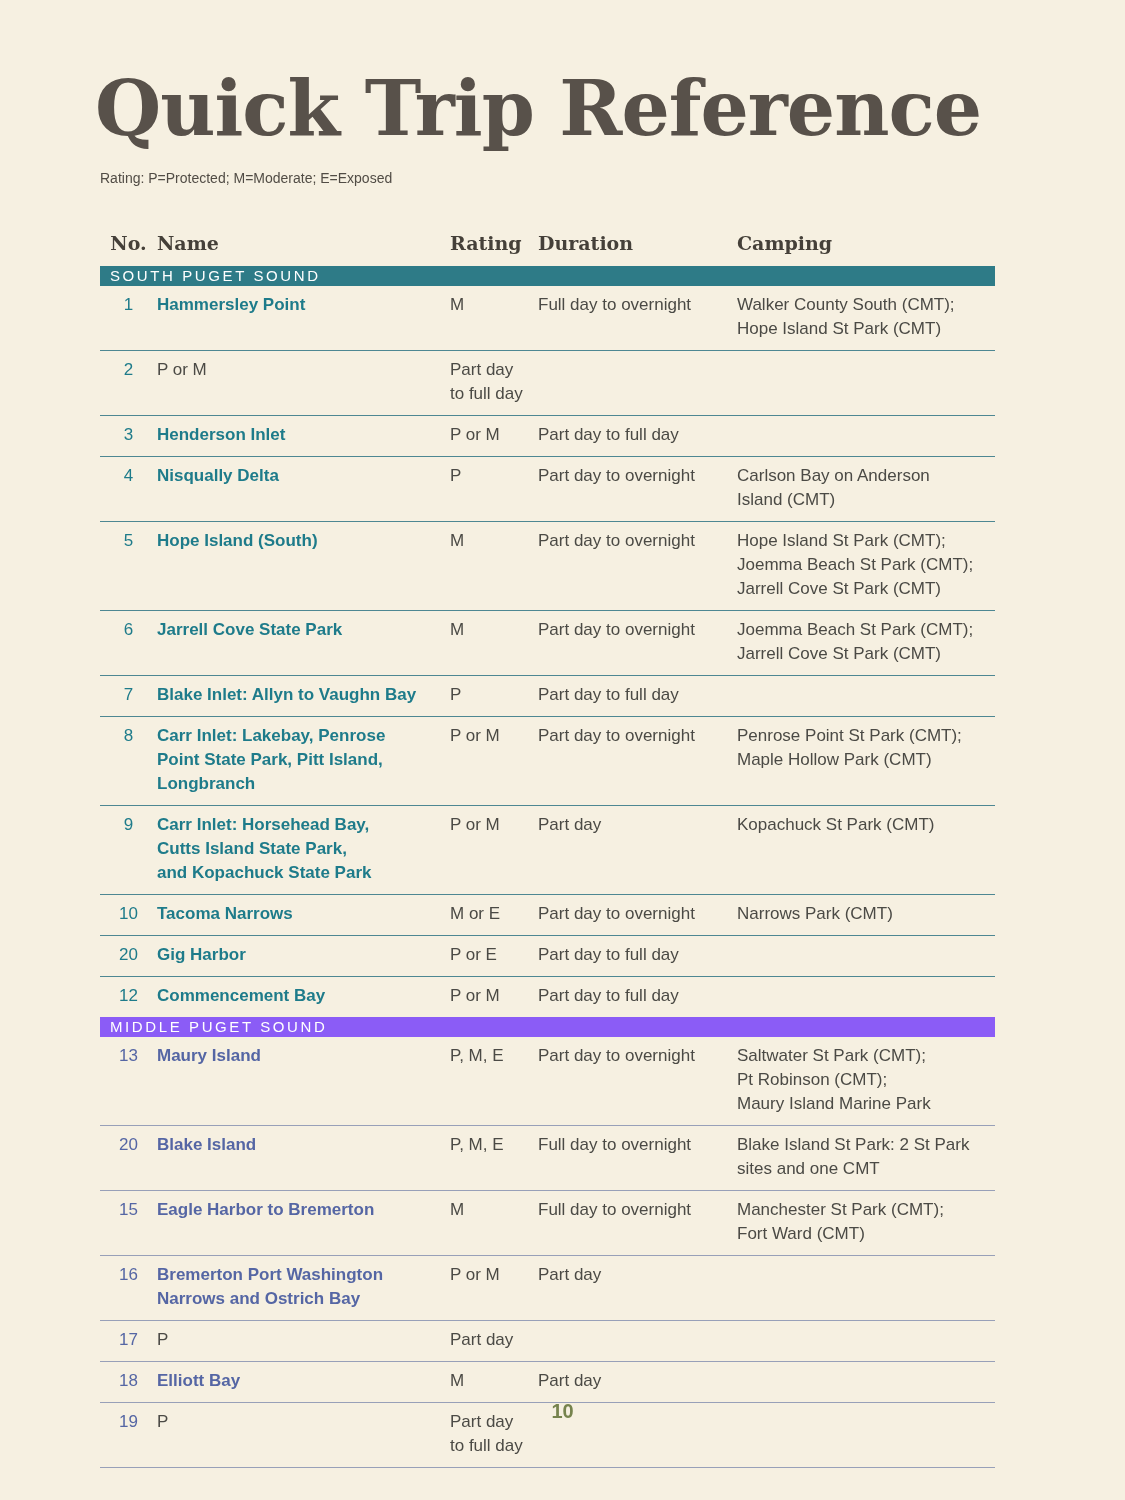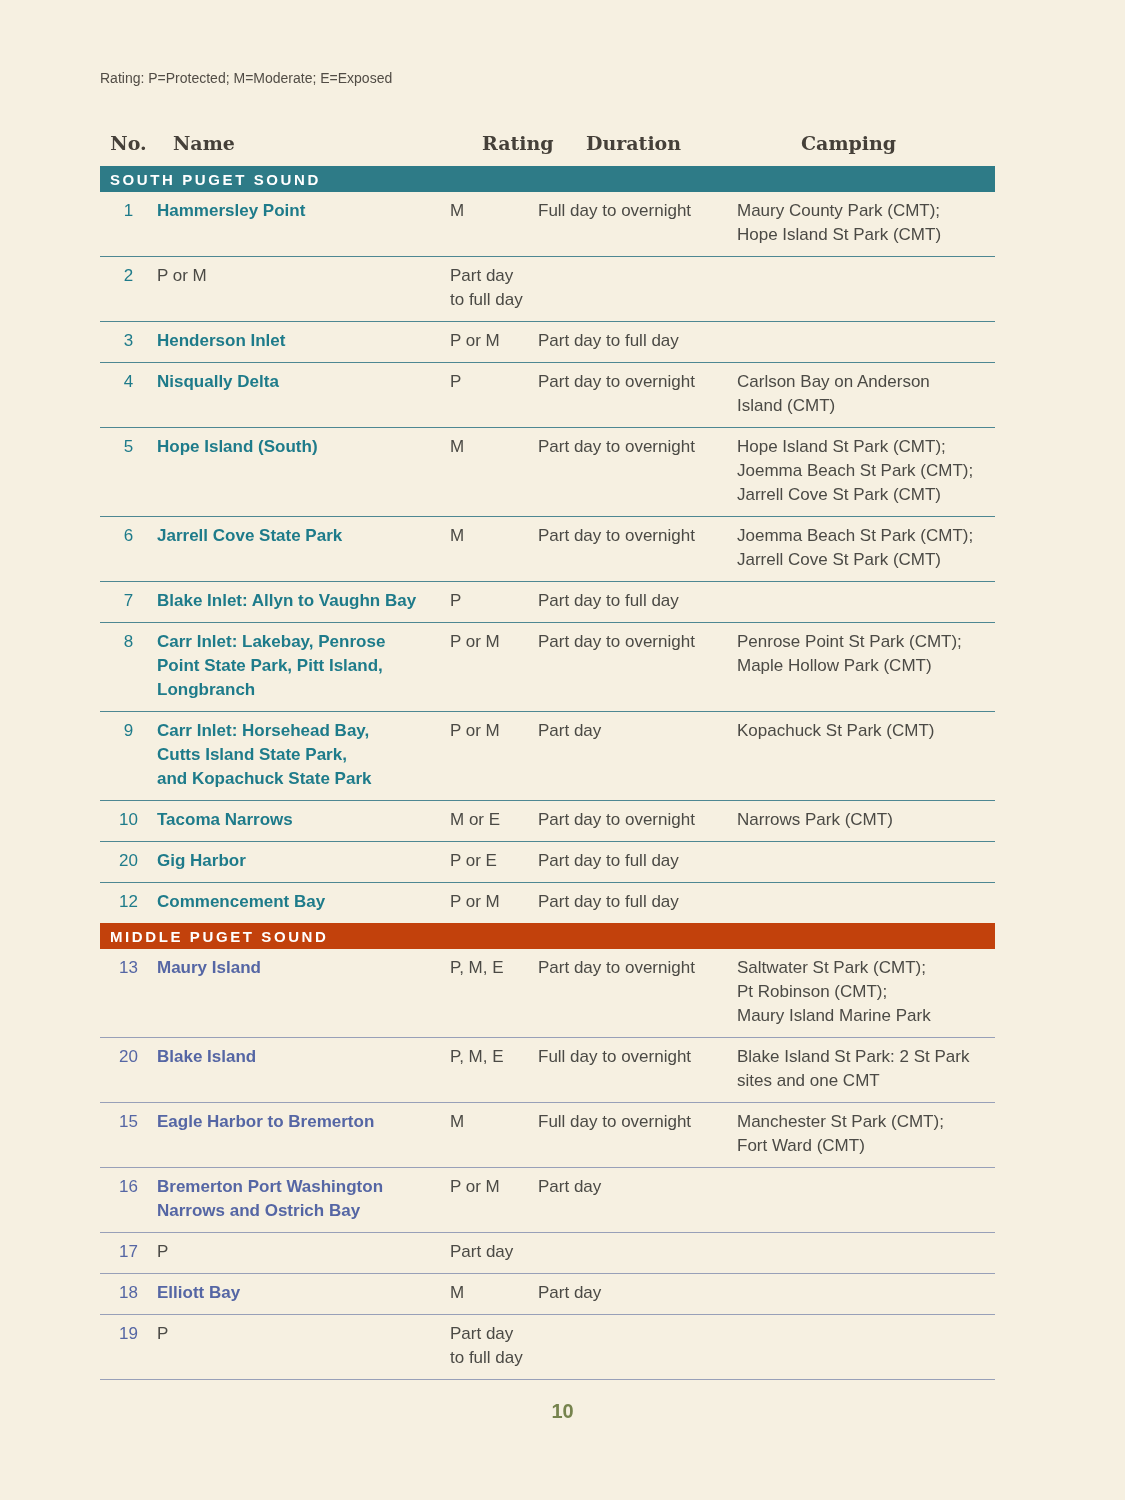--- a/index.html
+++ b/index.html
@@ -30,28 +30,27 @@
   .grid-row {
     display:grid;
     grid-template-columns:57px 293px 88px 199px 1fr;
   }
   .header-row {
     font-family:"DejaVu Serif", serif;
     font-weight:600;
     font-size:19px;
     color:#454039;
     padding-bottom:12px;
-    gap:16px;
   }
   .header-row .h-no { text-align:center; }
   .band {
-    height:26px;
+    height:20px;
     display:flex; align-items:center;
     color:#ffffff;
-    font-weight:bold;
+    font-weight:normal;
     font-size:15px;
     letter-spacing:2.6px;
     padding-left:10px;
   }
   .row {
     padding:7px 0 9px 0;
     border-bottom:1.5px solid var(--divider);
     font-size:17px;
     line-height:24px;
   }
@@ -68,39 +67,40 @@
     text-align:center;
     font-weight:bold;
     font-size:20px;
     color:#76834d;
   }
 </style>
 </head>
 <body>
 
 <div class="page">
+  <h1 class="title">Quick Trip Reference</h1>
   <div class="subtitle">Rating: P=Protected; M=Moderate; E=Exposed</div>
 
   <div class="trip-table">
     <div class="grid-row header-row">
       <div class="h-no">No.</div>
       <div>Name</div>
       <div>Rating</div>
       <div>Duration</div>
       <div>Camping</div>
     </div>
     <div>
         <div class="section section-south" style="--accent: #1e7b8a; --divider: #4d8792;">
           <div class="band" style="background: rgb(46, 123, 135);">SOUTH PUGET SOUND</div>
           <div class="grid-row row">
             <div class="cell cell-no">1</div>
             <div class="cell cell-name">Hammersley Point</div>
             <div class="cell cell-rating">M</div>
             <div class="cell cell-duration">Full day to overnight</div>
-            <div class="cell cell-camping">Maury County Park (CMT);
+            <div class="cell cell-camping">Walker County South (CMT);
 Hope Island St Park (CMT)</div>
           </div>
           <div class="grid-row row">
             <div class="cell cell-no">2</div>
             <div class="cell cell-rating">P or M</div>
             <div class="cell cell-duration">Part day to full day</div>
             <div class="cell cell-camping"></div>
           </div>
           <div class="grid-row row">
             <div class="cell cell-no">3</div>
@@ -176,21 +176,21 @@
           </div>
           <div class="grid-row row">
             <div class="cell cell-no">12</div>
             <div class="cell cell-name">Commencement Bay</div>
             <div class="cell cell-rating">P or M</div>
             <div class="cell cell-duration">Part day to full day</div>
             <div class="cell cell-camping"></div>
           </div>
         </div>
         <div class="section section-middle" style="--accent: #5566a4; --divider: #98a0b8;">
-          <div class="band" style="background: #c2410c;">MIDDLE PUGET SOUND</div>
+          <div class="band" style="background: #8b5cf6;">MIDDLE PUGET SOUND</div>
           <div class="grid-row row">
             <div class="cell cell-no">13</div>
             <div class="cell cell-name">Maury Island</div>
             <div class="cell cell-rating">P, M, E</div>
             <div class="cell cell-duration">Part day to overnight</div>
             <div class="cell cell-camping">Saltwater St Park (CMT);
 Pt Robinson (CMT);
 Maury Island Marine Park</div>
           </div>
           <div class="grid-row row">

